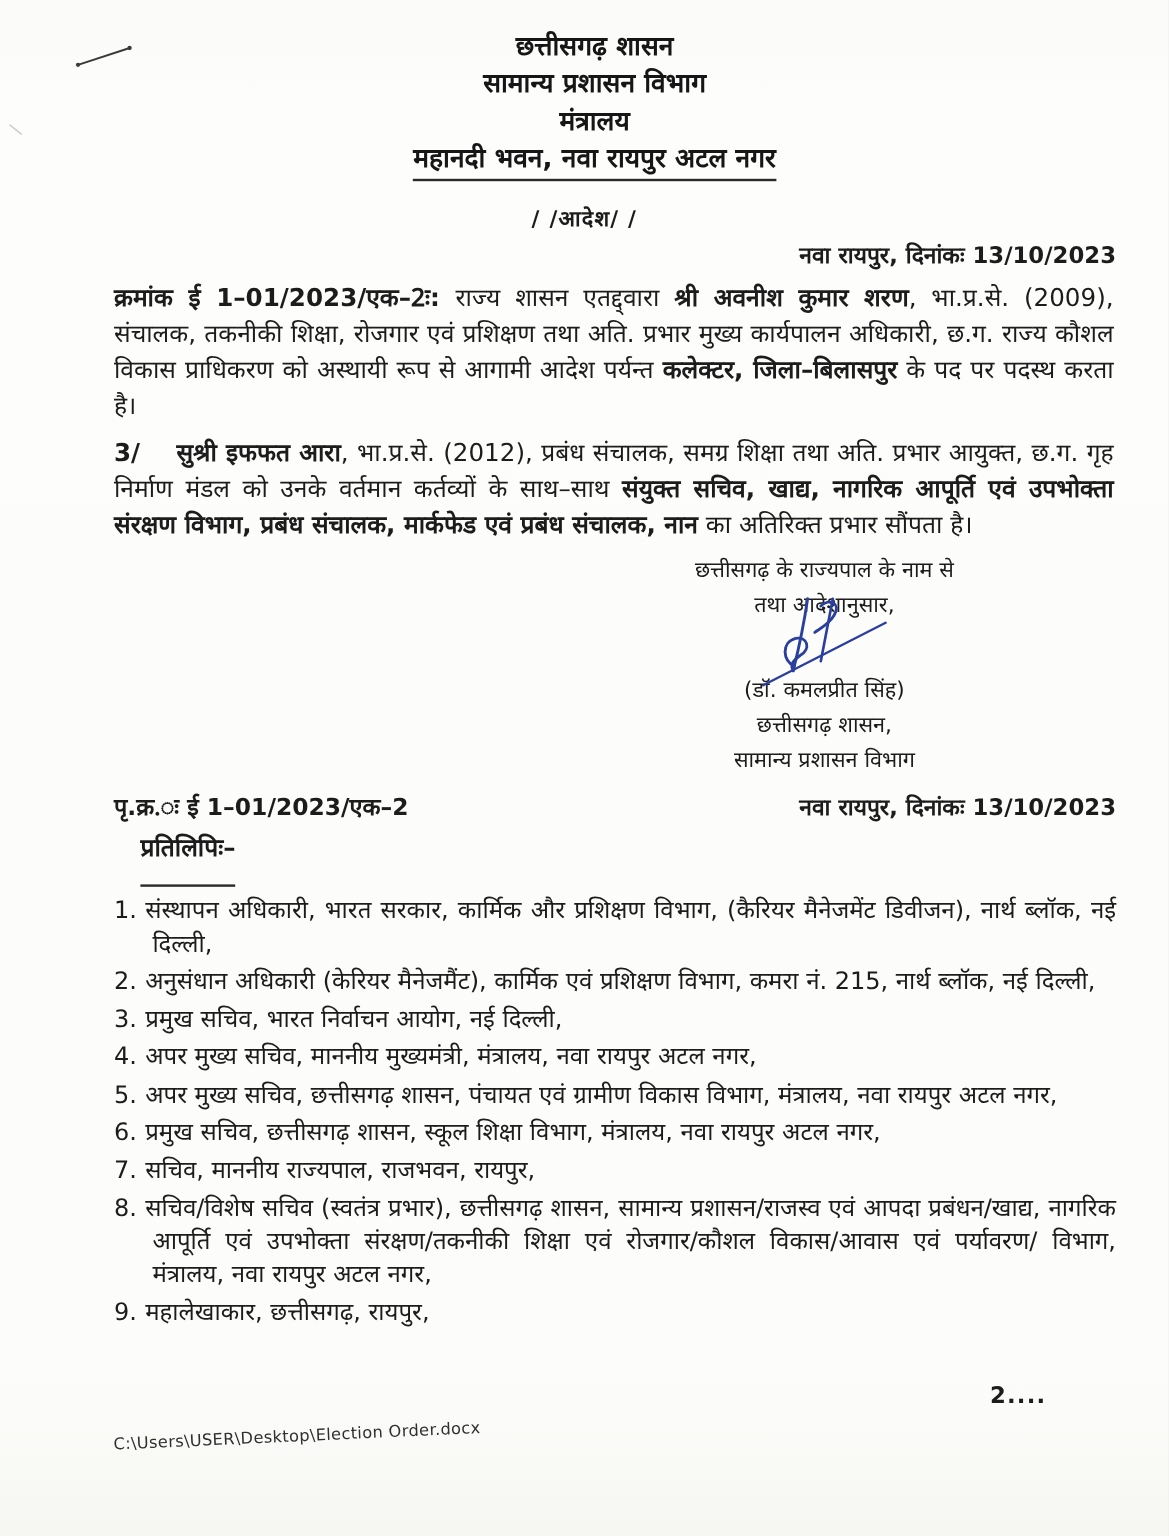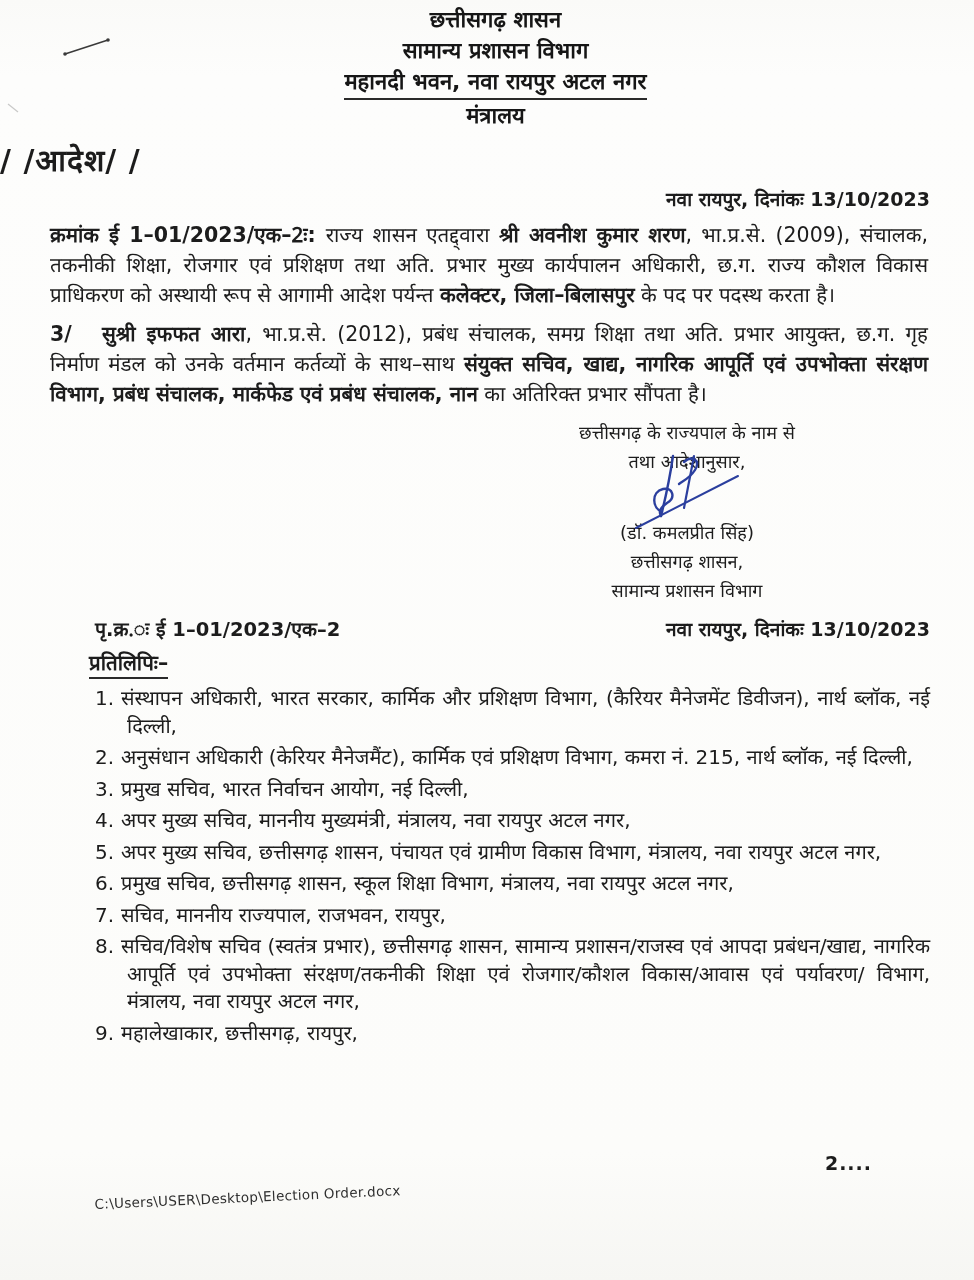--- a/index.html
+++ b/index.html
@@ -11,40 +11,40 @@
     -webkit-font-smoothing:antialiased;
   }
   .page{
     position:relative;
     width:974px;height:1280px;
     overflow:hidden;
     background:linear-gradient(180deg,#fafaf8 0%,#fdfdfc 6%,#fcfcfa 90%,#f6f6f3 100%);
   }
   .b{font-weight:700;}
   
-  .header{padding-top:4px;text-align:center;margin-left:17px;}
+  .header{padding-top:24px;text-align:center;margin-left:17px;}
   .hline{font-size:22px;font-weight:700;line-height:31px;color:#161616;}
   .hline-underline{display:inline-block;border-bottom:2px solid #2a2a2a;padding-bottom:1px;}
-  .order-title{font-size:30px;font-weight:700;margin-top:8px;letter-spacing:1px;}
+  .order-title{text-align:center;font-size:18px;font-weight:700;margin-top:18px;letter-spacing:1px;}
   .dateline{font-size:19px;font-weight:700;text-align:right;margin:6px 44px 0 0;}
   
-  .bodytext{margin:8px 46px 0 50px;}
+  .bodytext{margin:8px 46px 0 95px;}
   .para{font-size:20.5px;line-height:30px;text-align:justify;margin:0 0 9px 0;}
   .pnum{display:inline-block;width:52px;font-weight:700;text-indent:0;}
   
   .signoff{position:relative;width:300px;margin:4px 137px 0 auto;text-align:center;}
   .soline{font-size:18px;line-height:29px;}
   .sig-gap{position:relative;height:42px;}
   .sig-svg{position:absolute;left:50%;top:-26px;transform:translateX(-50%);}
   
   .refrow{display:flex;justify-content:space-between;margin:10px 44px 0 95px;align-items:baseline;}
   .refnum{font-size:19.5px;font-weight:700;}
   .refdate{font-size:19px;font-weight:700;}
-  .copylabel{margin:6px 0 4px 89px;font-size:20.5px;font-weight:700;display:inline-block;
-             border-bottom:2px solid #2a2a2a;padding-bottom:1px;}
+  .copylabel{margin:6px 0 4px 117px;font-size:20.5px;font-weight:700;display:inline-block;
+             border-bottom:2px solid #2a2a2a;padding-bottom:18px;}
   
   .copies{margin:2px 44px 0 95px;}
   .copy{font-size:20px;line-height:27.5px;text-align:justify;
         padding-left:32px;text-indent:-32px;margin-bottom:4px;}
   .copy .num{display:inline-block;min-width:26px;text-indent:0;}
   .page-marker{position:absolute;right:102px;top:1152px;font-size:19px;font-weight:700;letter-spacing:1px;}
   .footer-path{position:absolute;left:95px;top:1196px;font-size:13.5px;color:#2f2f2f;
                transform:rotate(-2.6deg);transform-origin:left bottom;letter-spacing:.3px;}
   .pen-mark{position:absolute;left:58px;top:30px;}
   .pen-mark-2{position:absolute;left:4px;top:100px;opacity:.45;}
@@ -59,24 +59,24 @@
     <circle cx="7" cy="24" r="1.8" fill="#3a3a3a"></circle>
     <circle cx="50" cy="10" r="1.8" fill="#3a3a3a"></circle>
   </svg>
   <svg class="pen-mark-2" width="20" height="16" viewBox="0 0 20 16">
     <line x1="4" y1="4" x2="14" y2="12" stroke="#8a8a8a" stroke-width="1.2"></line>
   </svg>
 
   <div class="header">
     <div class="hline">छत्तीसगढ़ शासन</div>
     <div class="hline">सामान्य प्रशासन विभाग</div>
+    <div class="hline">मंत्रालय</div>
     <div class="hline">
       <span class="hline-underline">महानदी भवन, नवा रायपुर अटल नगर</span>
     </div>
-    <div class="hline">मंत्रालय</div>
   </div>
 
   <div class="order-title">/ /आदेश/ /</div>
   <div class="dateline">नवा रायपुर, दिनांकः 13/10/2023</div>
 
   <div class="bodytext">
     <p class="para"><span><span class="b">क्रमांक ई 1–01/2023/एक–2ः: </span><span>राज्य शासन एतद्द्वारा </span><span class="b">श्री अवनीश कुमार शरण</span><span>, भा.प्र.से. (2009), संचालक, तकनीकी शिक्षा, रोजगार एवं प्रशिक्षण तथा अति. प्रभार मुख्य कार्यपालन अधिकारी, छ.ग. राज्य कौशल विकास प्राधिकरण को अस्थायी रूप से आगामी आदेश पर्यन्त </span><span class="b">कलेक्टर, जिला–बिलासपुर</span><span> के पद पर पदस्थ करता है।</span></span></p>
     <p class="para"><span class="pnum">3/</span><span><span class="b">सुश्री इफफत आरा</span><span>, भा.प्र.से. (2012),  प्रबंध संचालक, समग्र शिक्षा तथा अति. प्रभार आयुक्त, छ.ग. गृह निर्माण मंडल को उनके वर्तमान कर्तव्यों के साथ–साथ </span><span class="b">संयुक्त सचिव, खाद्य, नागरिक आपूर्ति एवं उपभोक्ता संरक्षण विभाग, प्रबंध संचालक, मार्कफेड एवं प्रबंध संचालक, नान</span><span> का अतिरिक्त प्रभार सौंपता है।</span></span></p>
   </div>
 

